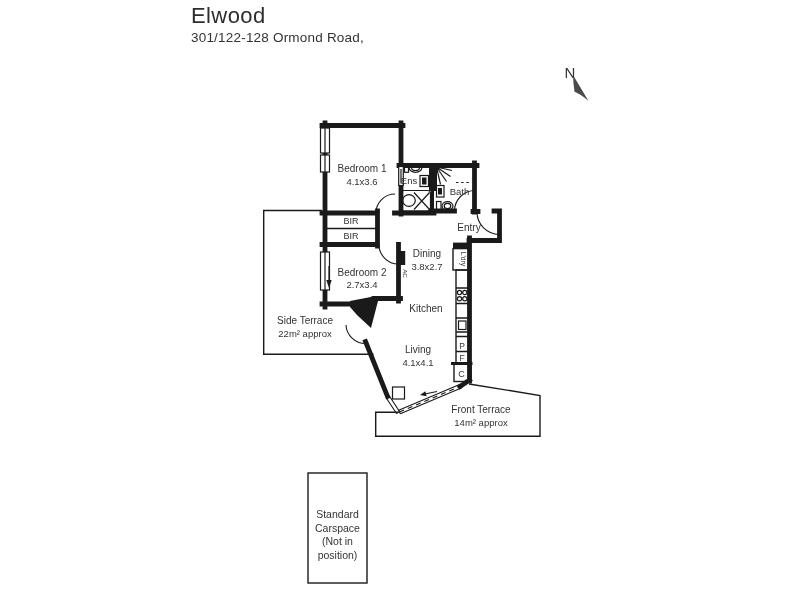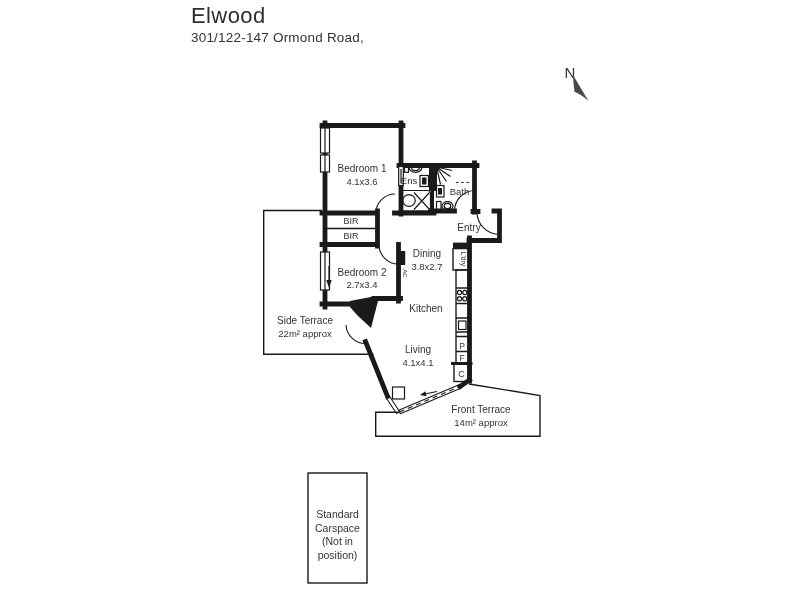--- a/index.html
+++ b/index.html
@@ -22,21 +22,21 @@
   .s95{font-size:9.5px;} .s9{font-size:9px;} .s85{font-size:8.5px;}
   .s7{font-size:6.8px;} .s6{font-size:6.2px;}
 </style>
 </head>
 <body>
 
 <div class="page">
 
   <div class="header">
     <div class="title">Elwood</div>
-    <div class="subtitle">301/122-147 Ormond Road,</div>
+    <div class="subtitle">301/122-128 Ormond Road,</div>
   </div>
 
   <svg class="plan" width="800" height="600" viewBox="0 0 800 600">
 
     <g>
       <text class="t s15" x="570" y="78">N</text>
       <path d="M573,75 L588.5,101 Q580.5,94 574.5,91.8 Q573.2,82.5 573,75 Z" fill="#4a4a4a"></path>
     </g>
 
     <path class="w" d="

